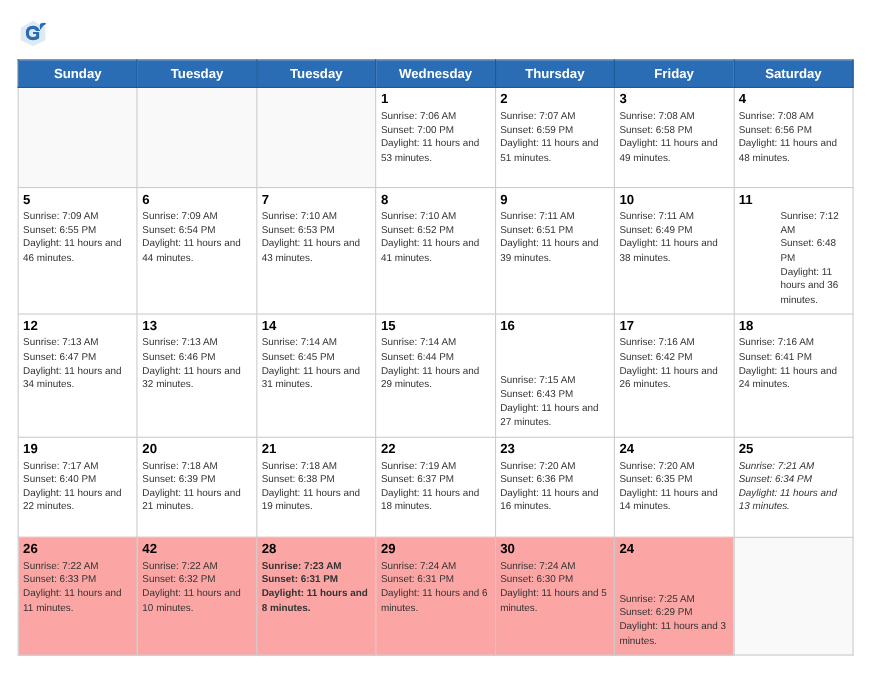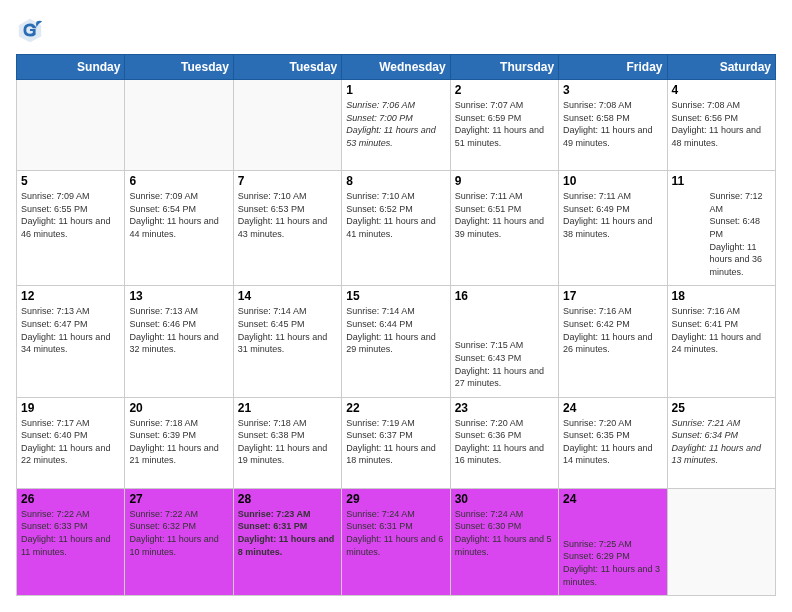--- a/index.html
+++ b/index.html
@@ -55,36 +55,36 @@
       flex: 1;
       border: 1px solid #ccc;
       border-collapse: collapse;
       width: 100%;
       table-layout: fixed;
     }
     .calendar thead tr th {
       background: #2a6db5;
       color: white;
       padding: 5px 4px;
-      text-align: right;
+      text-align: center;
       font-size: 12px;
       font-weight: bold;
       border: 1px solid #1a5a9a;
     }
     .calendar tbody tr td {
       border: 1px solid #ccc;
       vertical-align: top;
       padding: 3px 4px;
       font-size: 9.5px;
       color: #333;
       height: 88px;
       background: #fff;
     }
     .calendar tbody tr:last-child td {
-      background: #d946ef;
+      background: #fca5a5;
     }
     .day-num {
       font-size: 12px;
       font-weight: bold;
       margin-bottom: 2px;
       color: #000;
     }
     .day-info {
       font-size: 9px;
       line-height: 1.4;
@@ -126,21 +126,21 @@
           <th>Saturday</th>
         </tr>
     </thead>
     <tbody id="calendar-body">
     <tr>
           <td class="empty"></td>
           <td class="empty"></td>
           <td class="empty"></td>
           <td>
             <div class="day-num">1</div>
-            <div class="day-info" style="white-space: pre-wrap; font-style: italic;">Sunrise: 7:06 AM
+            <div class="day-info" style="white-space: pre-wrap;">Sunrise: 7:06 AM
 Sunset: 7:00 PM
 Daylight: 11 hours and 53 minutes.</div>
           </td>
           <td>
             <div class="day-num">2</div>
             <div class="day-info" style="white-space: pre-wrap;">Sunrise: 7:07 AM
 Sunset: 6:59 PM
 Daylight: 11 hours and 51 minutes.</div>
           </td>
           <td>
@@ -289,21 +289,21 @@
           </td>
         </tr>
         <tr>
           <td>
             <div class="day-num">26</div>
             <div class="day-info" style="white-space: pre-wrap;">Sunrise: 7:22 AM
 Sunset: 6:33 PM
 Daylight: 11 hours and 11 minutes.</div>
           </td>
           <td>
-            <div class="day-num">27</div>
+            <div class="day-num">42</div>
             <div class="day-info" style="white-space: pre-wrap;">Sunrise: 7:22 AM
 Sunset: 6:32 PM
 Daylight: 11 hours and 10 minutes.</div>
           </td>
           <td>
             <div class="day-num">28</div>
             <div class="day-info" style="white-space: pre-wrap; font-weight: bold;">Sunrise: 7:23 AM
 Sunset: 6:31 PM
 Daylight: 11 hours and 8 minutes.</div>
           </td>

